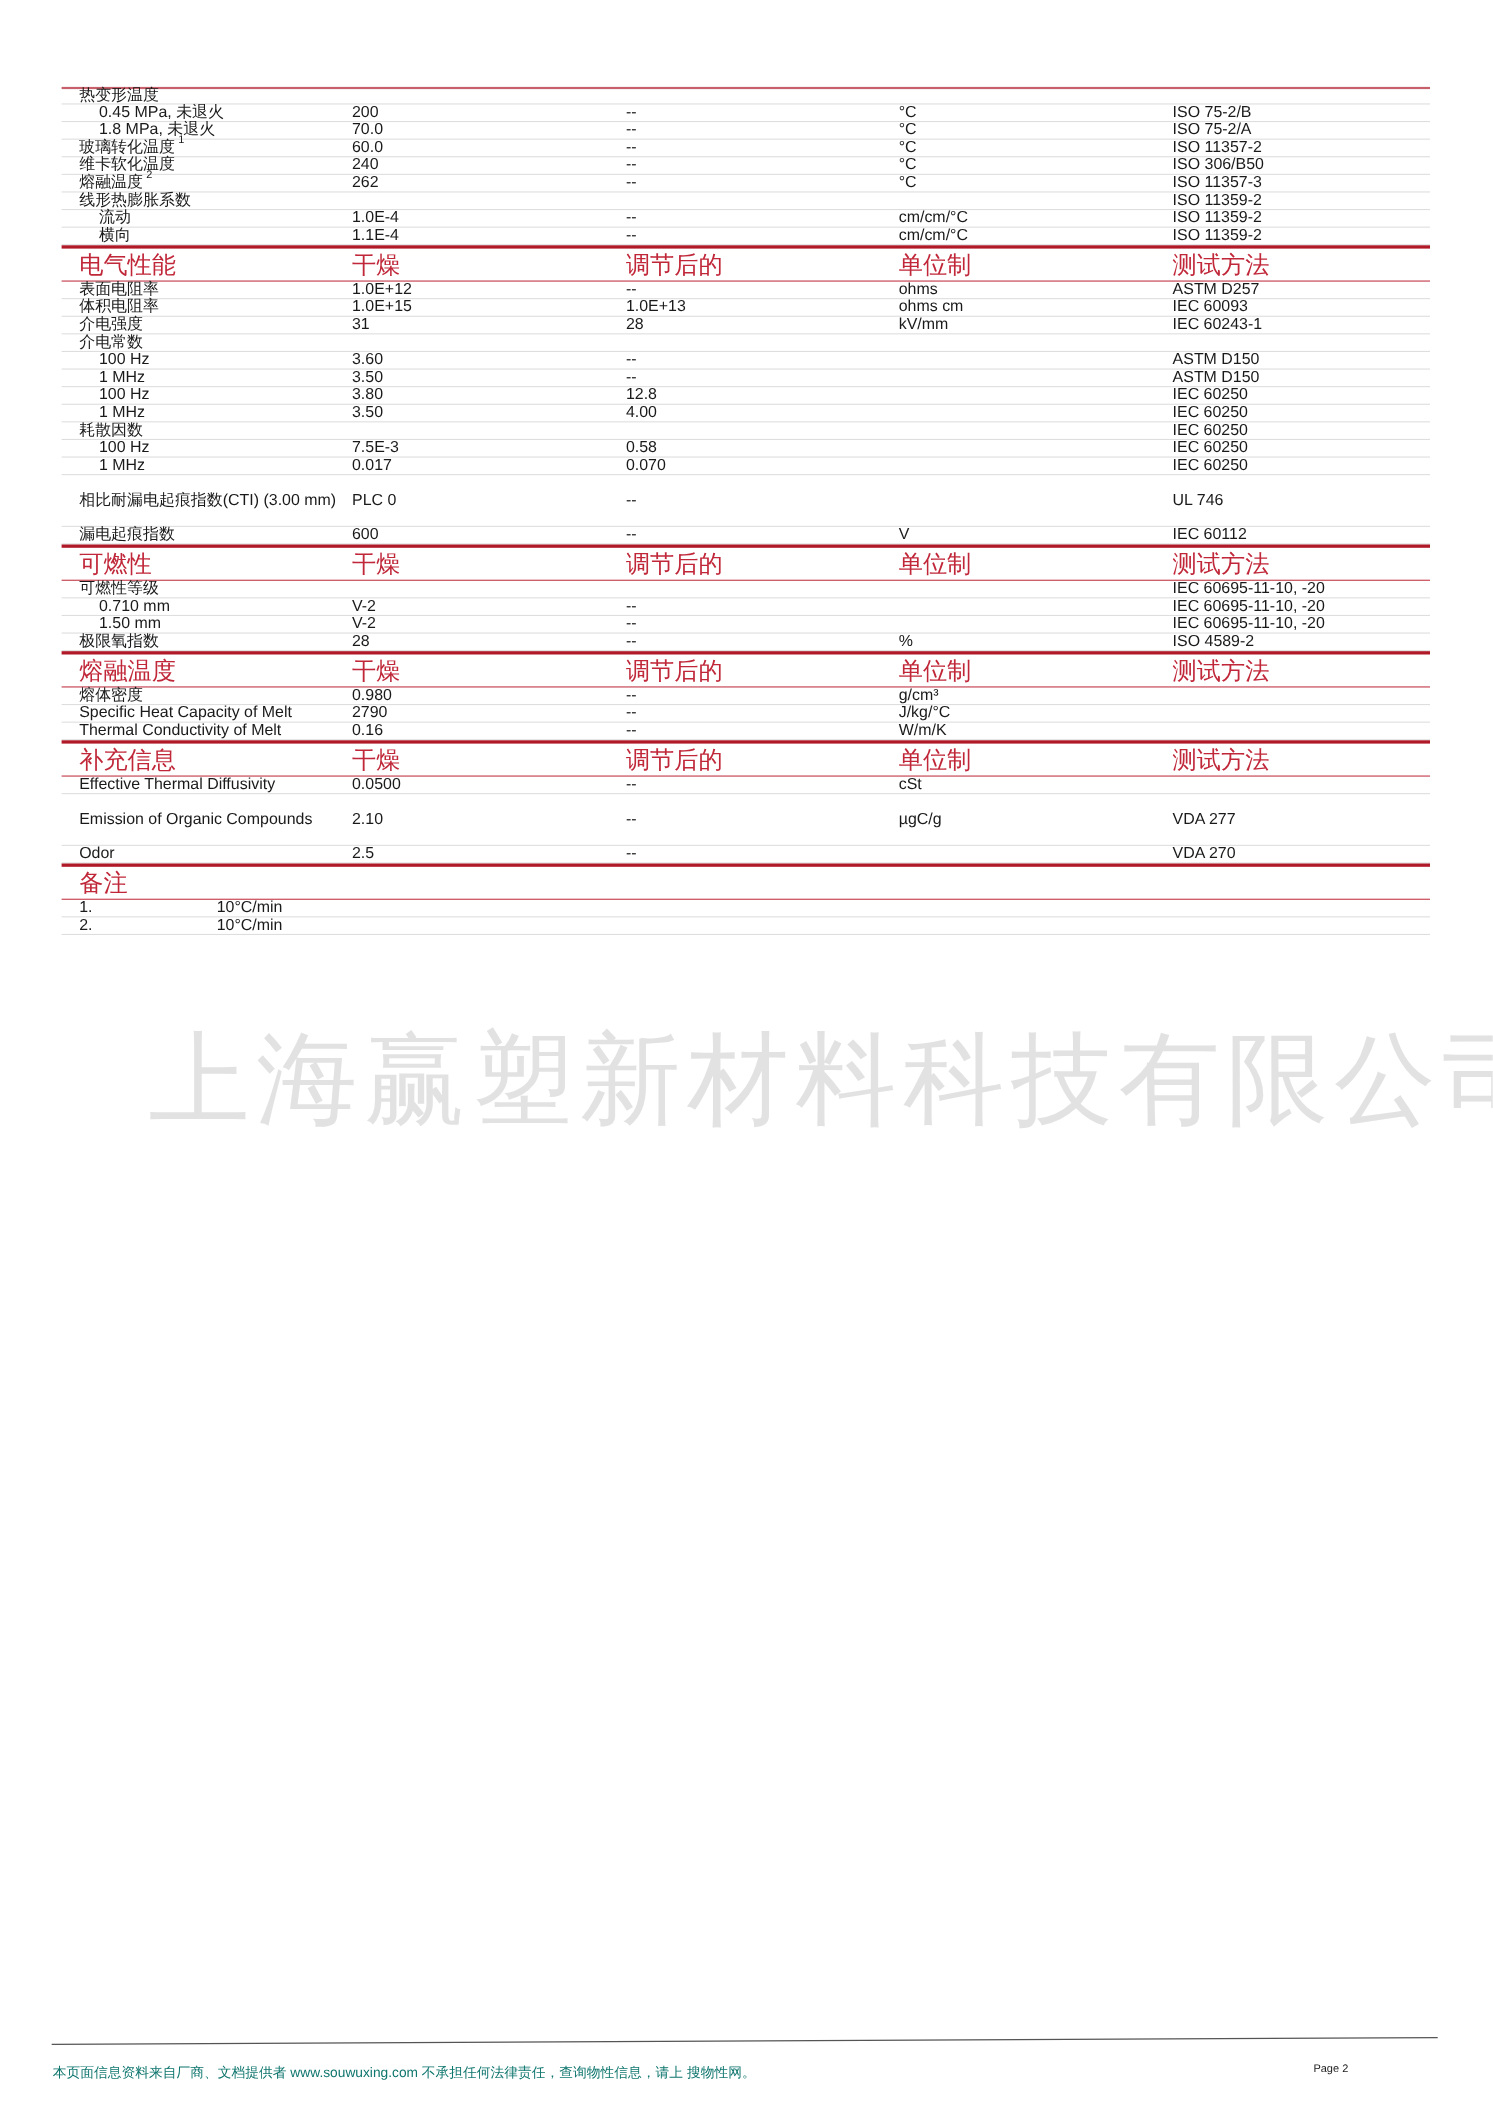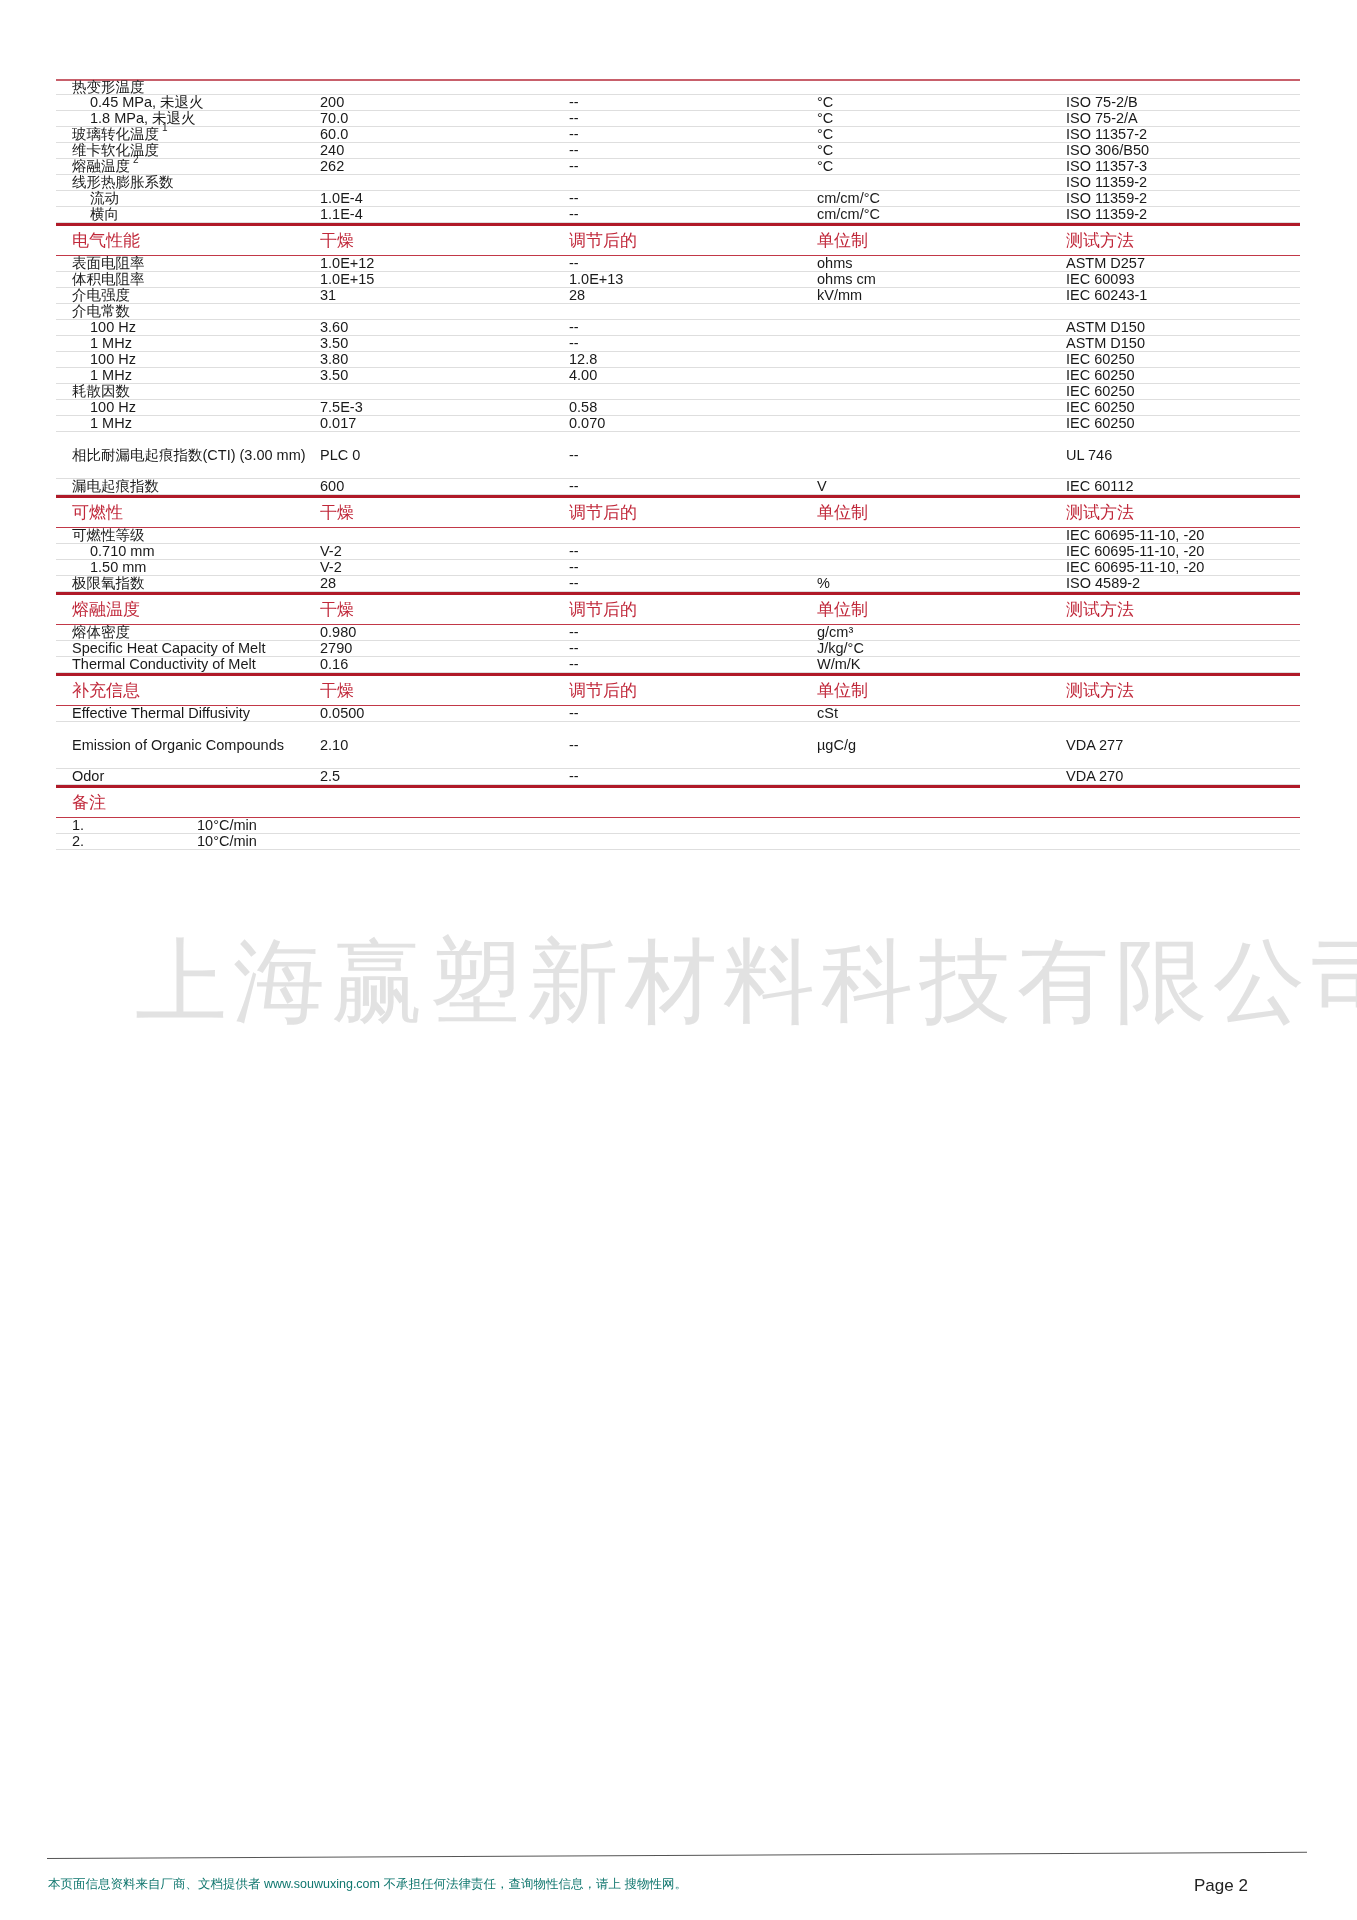--- a/index.html
+++ b/index.html
@@ -13,29 +13,29 @@
           font-size:14.5px; line-height:19px; white-space:nowrap; }
   .c0 { left:16px; width:235px; white-space:normal; }
   .c0.indent { left:34px; }
   .c1 { left:264px; }
   .c2 { left:513px; }
   .c3 { left:761px; }
   .c4 { left:1010px;text-align:right; }
   .sup { font-size:10px; position:relative; top:-7px; margin-left:3px; }
   .sec { position:relative; height:33px; border-top:3px solid #b01a28;
          border-bottom:1.5px solid #c23848; box-sizing:border-box; }
-  .sec .cell { font-size:17px; color:#c0283a; }
+  .sec .cell { font-size:22px; color:#c0283a; }
   .notes .c1 { left:141px; }
   .watermark { position:absolute; left:135px; top:920px; width:1130px;
                font-family:"DejaVu Sans",sans-serif; font-size:92px; color:#d9d9d9;
                opacity:0.75; letter-spacing:6px; white-space:nowrap; pointer-events:none; }
   .footer-line { position:absolute; left:47px; top:1858px; width:1260px; height:0;
                  border-top:1.5px solid #555; transform:rotate(-0.28deg); transform-origin:left; }
   .footer-text { position:absolute; left:48px; top:1876px; font-size:12.5px; color:#0f766e; }
-  .footer-page { position:absolute; left:1194px; top:1876px; font-size:17px; color:#222; }
+  .footer-page { position:absolute; left:1194px; top:1876px; font-size:10px; color:#222; }
 </style>
 </head>
 <body>
 
 <div class="sheet" id="sheet">
     <div class="row first-line">
       <div class="cell c0">
         <span>热变形温度</span>
       </div>
       <div class="cell c1"></div>

